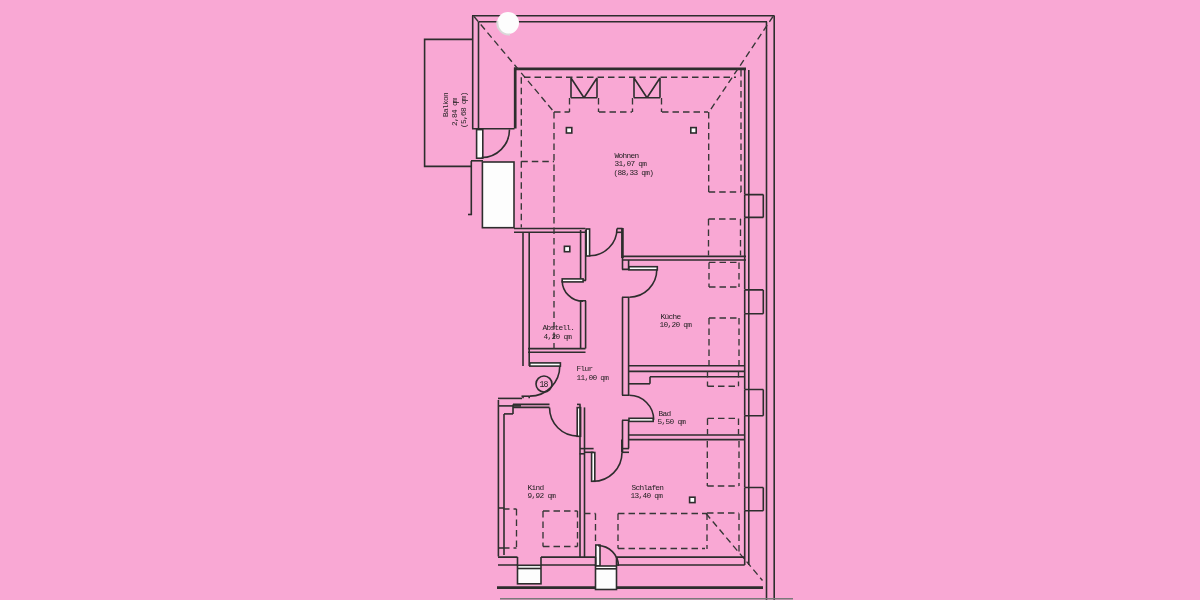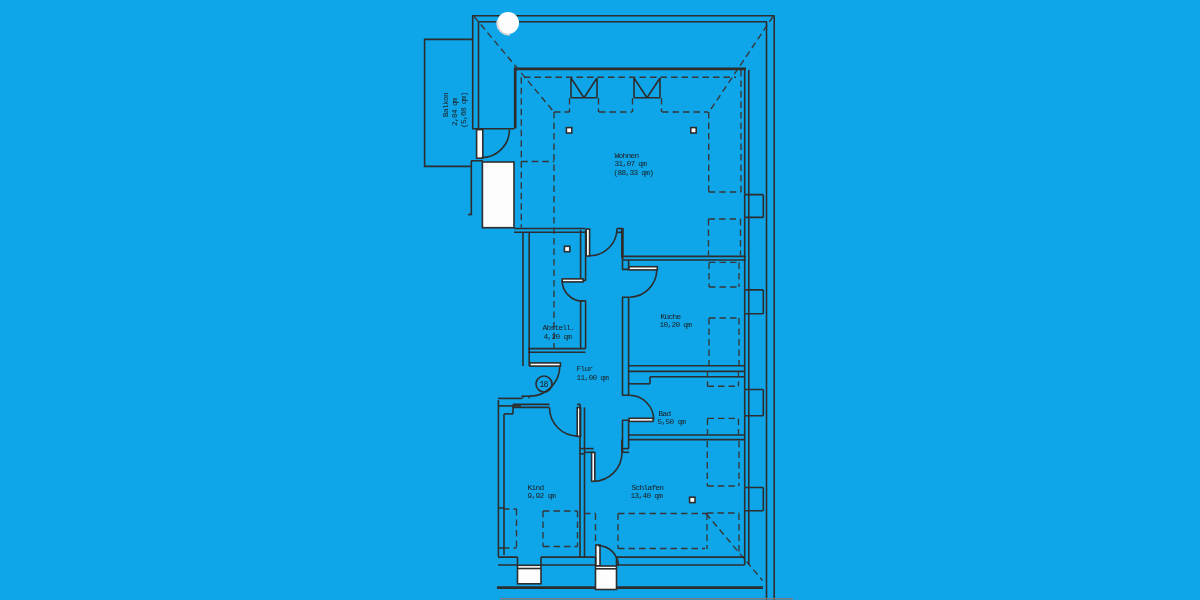--- a/index.html
+++ b/index.html
@@ -1,16 +1,16 @@
 <!DOCTYPE html>
 <html><head>
 <meta charset="utf-8">
 <style>
 html,body{margin:0;padding:0;background:#ffffff;}
-#page{position:relative;width:1200px;height:600px;background:#0ea5e9;overflow:hidden;}
+#page{position:relative;width:1200px;height:600px;background:#f9a8d4;overflow:hidden;}
 svg{position:absolute;top:0;left:0;}
 text{font-family:"Liberation Mono",monospace;font-size:7.8px;fill:#1e1e1e;letter-spacing:-0.7px;}
 .w{stroke:#2d2d2d;fill:none;stroke-width:1.6;}
 .t{stroke:#2d2d2d;fill:none;stroke-width:2.7;}
 .d{stroke:#363636;fill:none;stroke-width:1.35;stroke-dasharray:6.5 4;}
 .f{fill:#fdfdfd;stroke:#2d2d2d;stroke-width:1.6;}
 </style>
 </head>
 <body>
 <div id="page">

